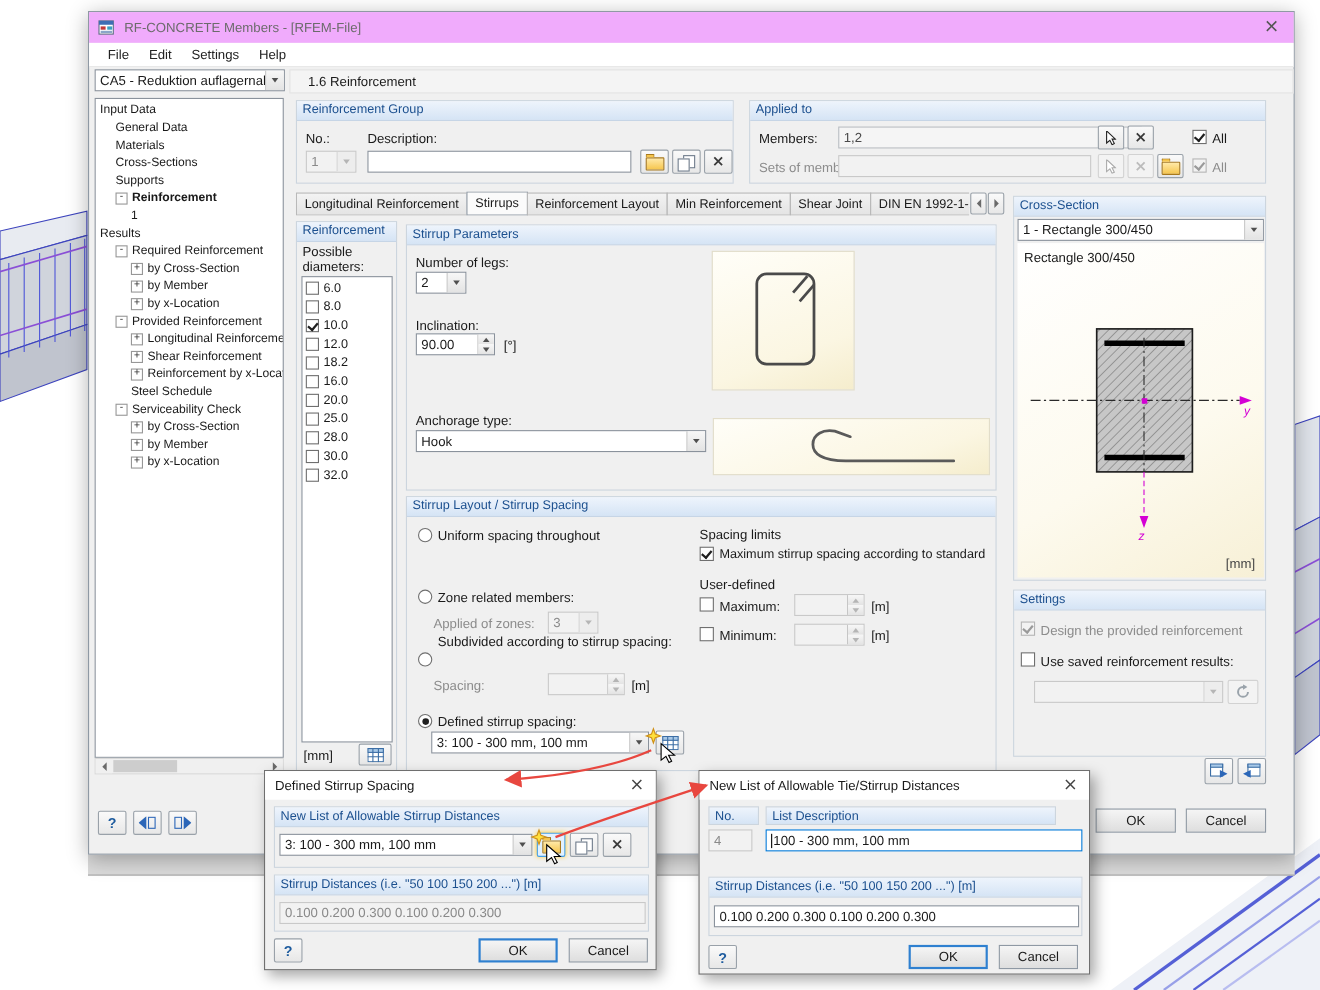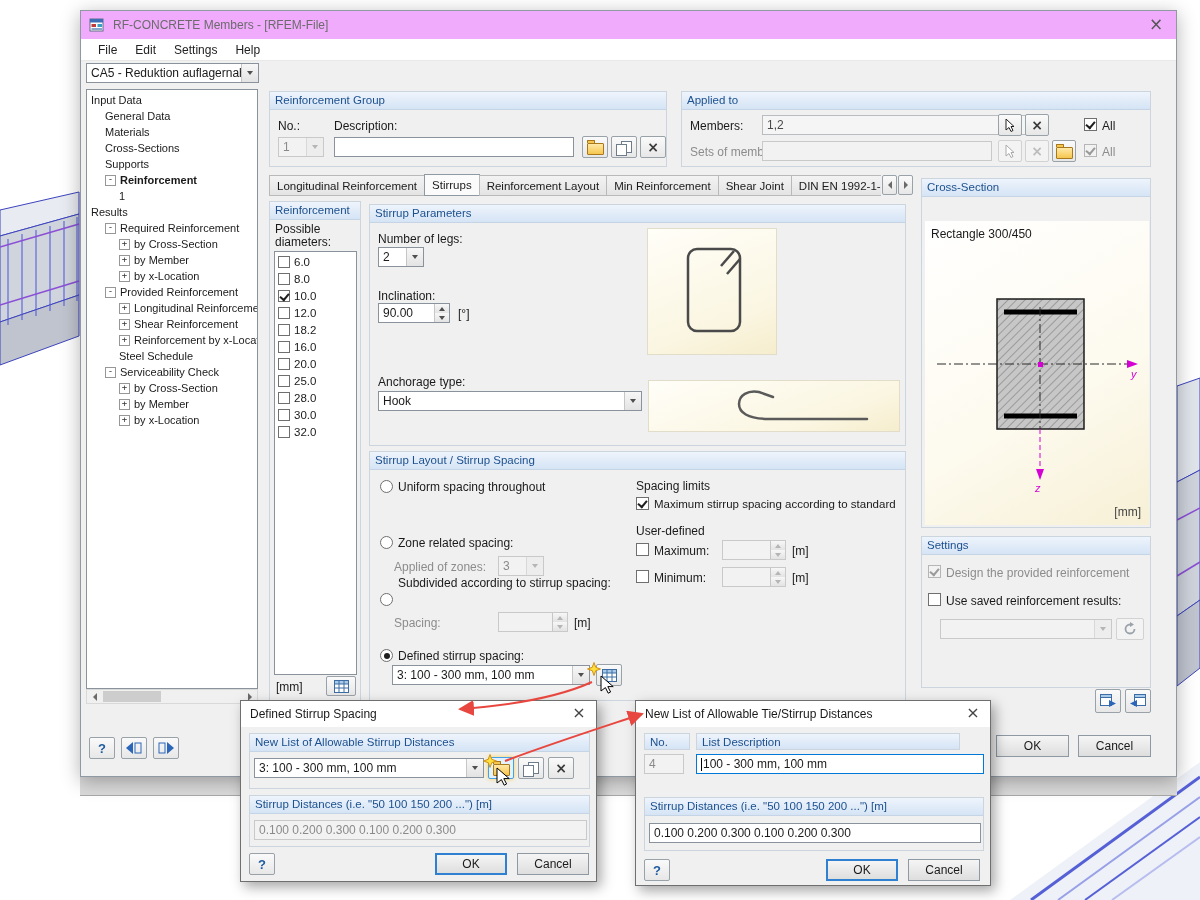--- a/index.html
+++ b/index.html
@@ -153,20 +153,23 @@
         <span class="mitem">Settings</span>
         <span class="mitem">Help</span>
       </div>
 
     <div class="combo" style="left:5px;top:52px;width:173px">
       <span class="cval">CA5 - Reduktion auflagernaher</span>
       <span class="carr">
           <i class="tri-down"></i>
         </span>
     </div>
+    <div class="pagestrip" style="left:182px;top:52px;width:913px;height:22px">
+      <span class="lbl" style="left:16px;top:3px">1.6 Reinforcement</span>
+    </div>
 
     <div class="treepanel" style="left:5px;top:78px;width:172px;height:600px">
         <div class="tree-row" style="padding-left: 4px;">
           <span class="tlabel">Input Data</span>
         </div>
         <div class="tree-row" style="padding-left: 18px;">
           <span class="tlabel">General Data</span>
         </div>
         <div class="tree-row" style="padding-left: 18px;">
           <span class="tlabel">Materials</span>
@@ -431,21 +434,21 @@
           <path d="M 218 38 L 120 38 C 98 38 90 31 90 23 C 90 14 99 9 110 11 L 124 16" fill="none" stroke="#5a5a5a" stroke-width="2.5" stroke-linecap="round"></path>
         </svg>
       </div>
     </div>
 
     <div class="group" style="left:288px;top:440px;width:537px;height:250px">
       <div class="ghead">Stirrup Layout / Stirrup Spacing</div>
       <span class="radio" style="left:10px;top:28px"></span>
       <span class="lbl" style="left:28px;top:28px">Uniform spacing throughout</span>
       <span class="radio" style="left:10px;top:84px"></span>
-      <span class="lbl" style="left:28px;top:84px">Zone related spacing:</span>
+      <span class="lbl" style="left:28px;top:84px">Zone related members:</span>
       <span class="lbl g" style="left:24px;top:108px">Applied of zones:</span>
       <div class="combo dis" style="left:128px;top:104px;width:46px">
         <span class="cval">3</span>
         <span class="carr">
             <i class="tri-down"></i>
           </span>
       </div>
       <span class="radio" style="left:10px;top:141px"></span>
       <span class="lbl" style="left:28px;top:124px">Subdivided according to stirrup spacing:</span>
       <span class="lbl g" style="left:24px;top:164px">Spacing:</span>
@@ -507,20 +510,26 @@
             <i>
               <b class="tri-down"></b>
             </i>
           </span>
       </div>
       <span class="lbl" style="left:422px;top:119px">[m]</span>
     </div>
 
     <div class="group" style="left:840px;top:167px;width:230px;height:350px">
       <div class="ghead">Cross-Section</div>
+      <div class="combo" style="left:3px;top:20px;width:224px">
+        <span class="cval">1 - Rectangle 300/450</span>
+        <span class="carr">
+            <i class="tri-down"></i>
+          </span>
+      </div>
       <div class="csgraphic" style="left:3px;top:42px;width:224px;height:304px">
         <svg width="224" height="304">
           <defs>
             <pattern id="hatch" width="6" height="6" patternUnits="userSpaceOnUse" patternTransform="rotate(45)">
               <rect width="6" height="6" fill="#c7c7c7"></rect>
                 <line x1="0" y1="0" x2="0" y2="6" stroke="#8f8f8f" stroke-width="1.6"></line>
             </pattern>
           </defs>
           <rect x="72" y="78" width="87" height="130" fill="url(#hatch)" stroke="#1d1d1d" stroke-width="1.5"></rect>
           <line x1="79" y1="91" x2="152" y2="91" stroke="#000" stroke-width="5"></line>

